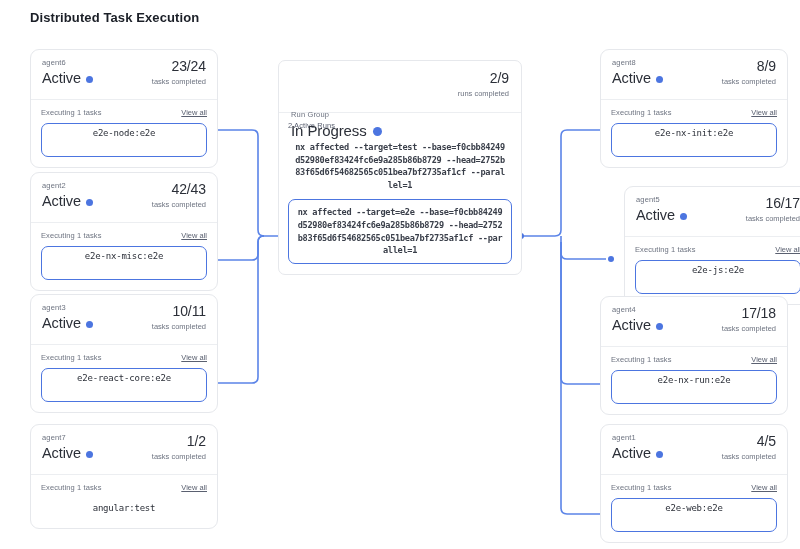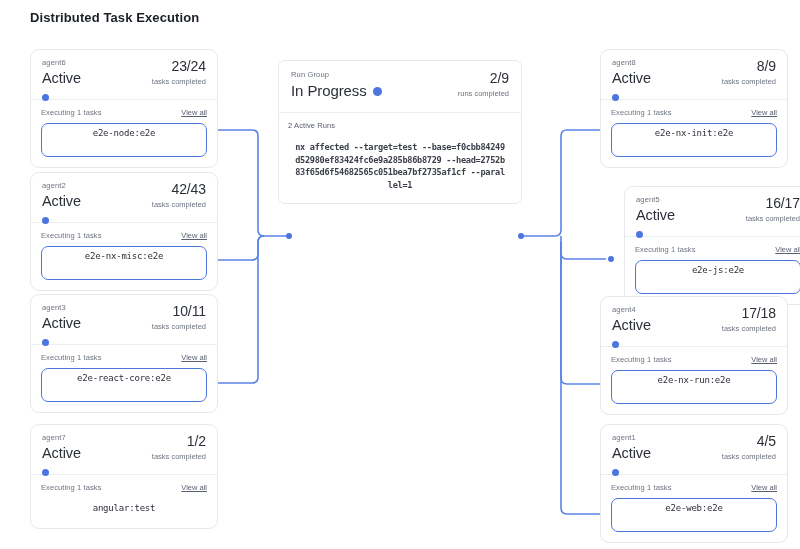--- a/index.html
+++ b/index.html
@@ -68,24 +68,23 @@
     border-bottom: 1px solid #eceef1;
   }
   .agent-name {
     font-size: 7.5px;
     color: #6d7380;
     line-height: 10px;
     letter-spacing: .15px;
   }
   .agent-status-row {
     display: flex;
-    align-items: flex-start;
+    align-items: center;
     gap: 5px;
     margin-top: 1px;
-    flex-direction: column;
   }
   .agent-status {
     font-size: 14.5px;
     color: #2b2f38;
     line-height: 18px;
     letter-spacing: -.1px;
   }
   .status-dot {
     width: 7px;
     height: 7px;
@@ -171,20 +170,21 @@
     height: 52px;
     padding: 8px 12px 0 12px;
     box-sizing: border-box;
     border-bottom: 1px solid #eceef1;
   }
   .rg-title {
     font-size: 7.5px;
     color: #6d7380;
     line-height: 11px;
     letter-spacing: .15px;
+    margin-top: 40px;
   }
   .rg-status-row {
     display: flex;
     align-items: center;
     gap: 6px;
     margin-top: 1px;
   }
   .rg-status {
     font-size: 15px;
     color: #2b2f38;
@@ -366,20 +366,21 @@
         <span class="rg-dot"></span>
       </div>
       <div class="rg-count">
         <div class="rg-count-value">2/9</div>
         <div class="rg-count-label">runs completed</div>
       </div>
     </div>
     <div class="rg-body">
       <div class="rg-active-runs">2 Active Runs</div>
       <div class="run-cmd">nx affected --target=test --base=f0cbb84249d52980ef83424fc6e9a285b86b8729 --head=2752b83f65d6f54682565c051bea7bf2735af1cf --parallel=1</div>
+      <div class="run-cmd selected">nx affected --target=e2e --base=f0cbb84249d52980ef83424fc6e9a285b86b8729 --head=2752b83f65d6f54682565c051bea7bf2735af1cf --parallel=1</div>
     </div>
   </div>
 
   <div class="agent-card" style="left:600px; top:49px;">
     <div class="agent-head">
       <div class="agent-name">agent8</div>
       <div class="agent-status-row">
         <span class="agent-status">Active</span>
         <span class="status-dot"></span>
       </div>

